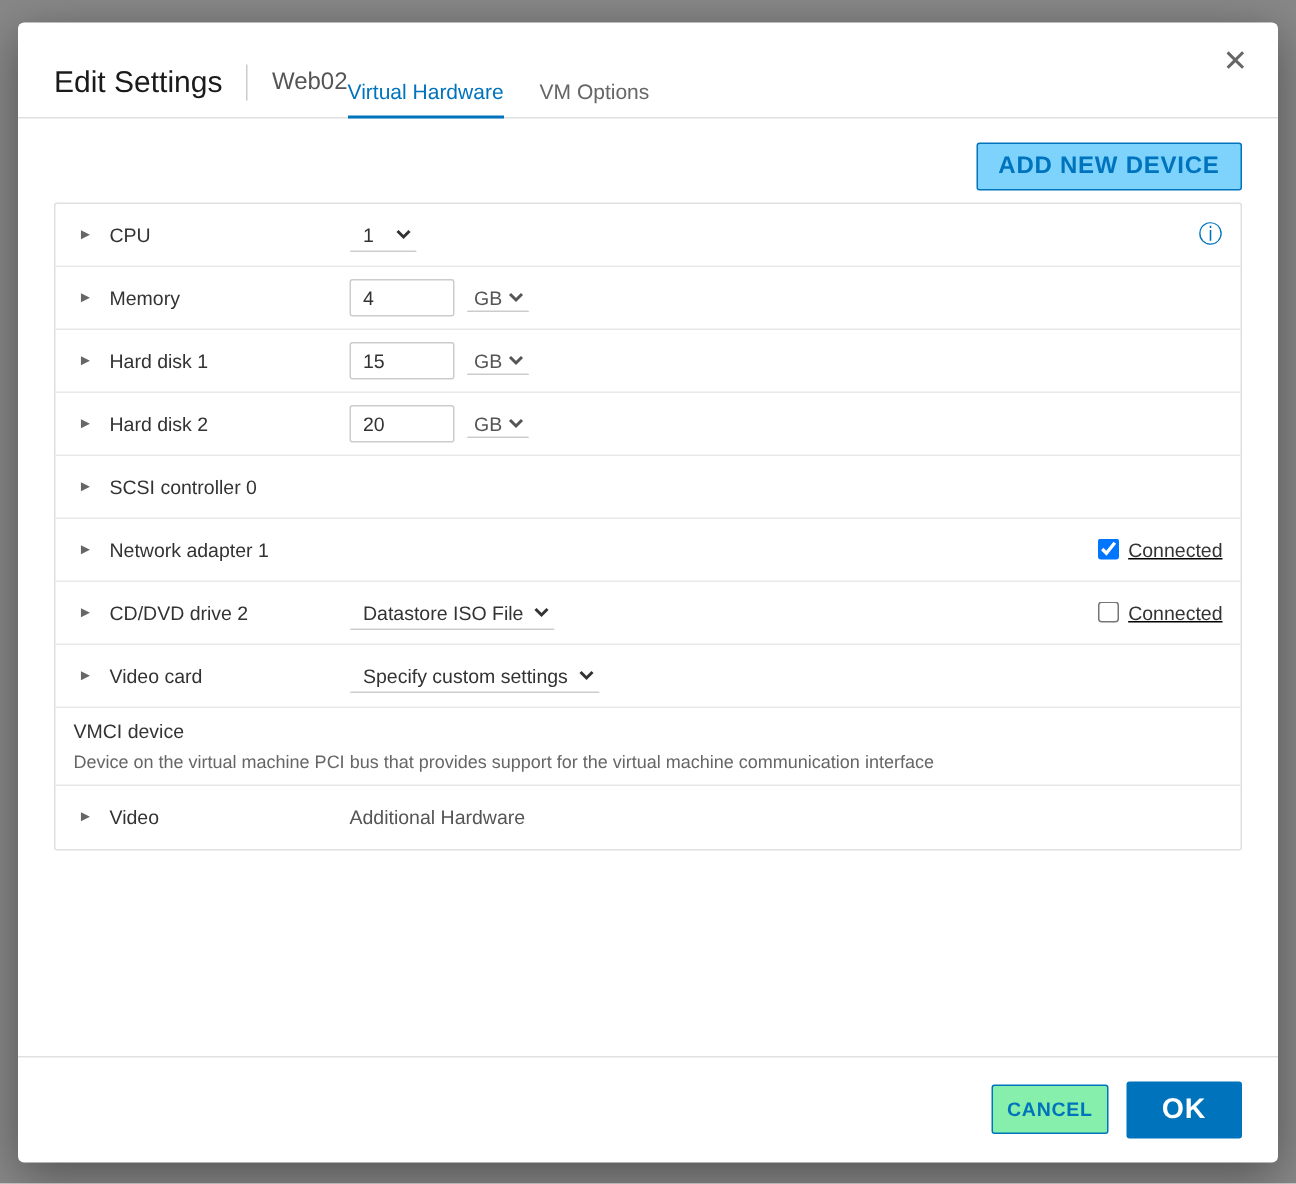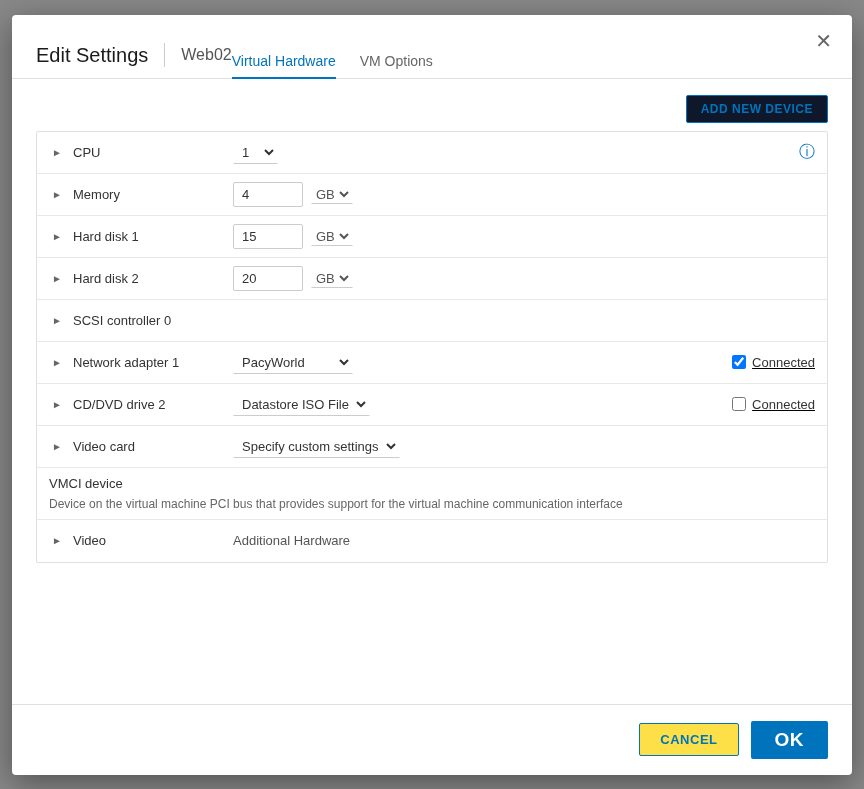--- a/index.html
+++ b/index.html
@@ -78,23 +78,23 @@
       padding: 16px 24px;
       overflow-y: auto;
     }
     .toolbar {
       display: flex;
       justify-content: flex-end;
       margin-bottom: 8px;
     }
     .add-device-btn {
       border: 1px solid #0073bd;
-      background: #0f172a;
+      background: #7dd3fc;
       color: #0073bd;
-      font-size: 12px;
+      font-size: 16px;
       font-weight: 600;
       padding: 6px 14px;
       cursor: pointer;
       letter-spacing: 0.5px;
       border-radius: 2px;
     }
     .settings-table {
       border: 1px solid #e0e0e0;
       border-radius: 2px;
       width: 100%;
@@ -223,25 +223,25 @@
     .dialog-footer {
       display: flex;
       justify-content: flex-end;
       align-items: center;
       padding: 16px 24px;
       gap: 12px;
       border-top: 1px solid #e0e0e0;
     }
     .cancel-btn {
       border: 1px solid #0073bd;
-      background: #fde047;
+      background: #86efac;
       color: #0073bd;
       font-size: 13px;
       font-weight: 600;
-      padding: 8px 20px;
+      padding: 8px 9px;
       cursor: pointer;
       letter-spacing: 0.5px;
       border-radius: 2px;
     }
     .ok-btn {
       border: none;
       background: #0073bd;
       color: #fff;
       font-size: 19px;
       font-weight: 600;
@@ -337,27 +337,20 @@
       </div>
 
       <div class="settings-row">
         <span class="expand-icon">►</span>
         <span class="row-label">SCSI controller 0</span>
       </div>
 
       <div class="settings-row">
         <span class="expand-icon">►</span>
         <span class="row-label">Network adapter 1</span>
-        <div class="row-value">
-          <select class="select-inline">
-            <option>PacyWorld</option>
-            <option>VM Network</option>
-            <option>Management</option>
-          </select>
-        </div>
         <div class="connected-area">
           <label class="checkbox-connected">
             <input type="checkbox" checked="" style="">
             <span>Connected</span>
           </label>
         </div>
       </div>
 
       <div class="settings-row">
         <span class="expand-icon">►</span>

